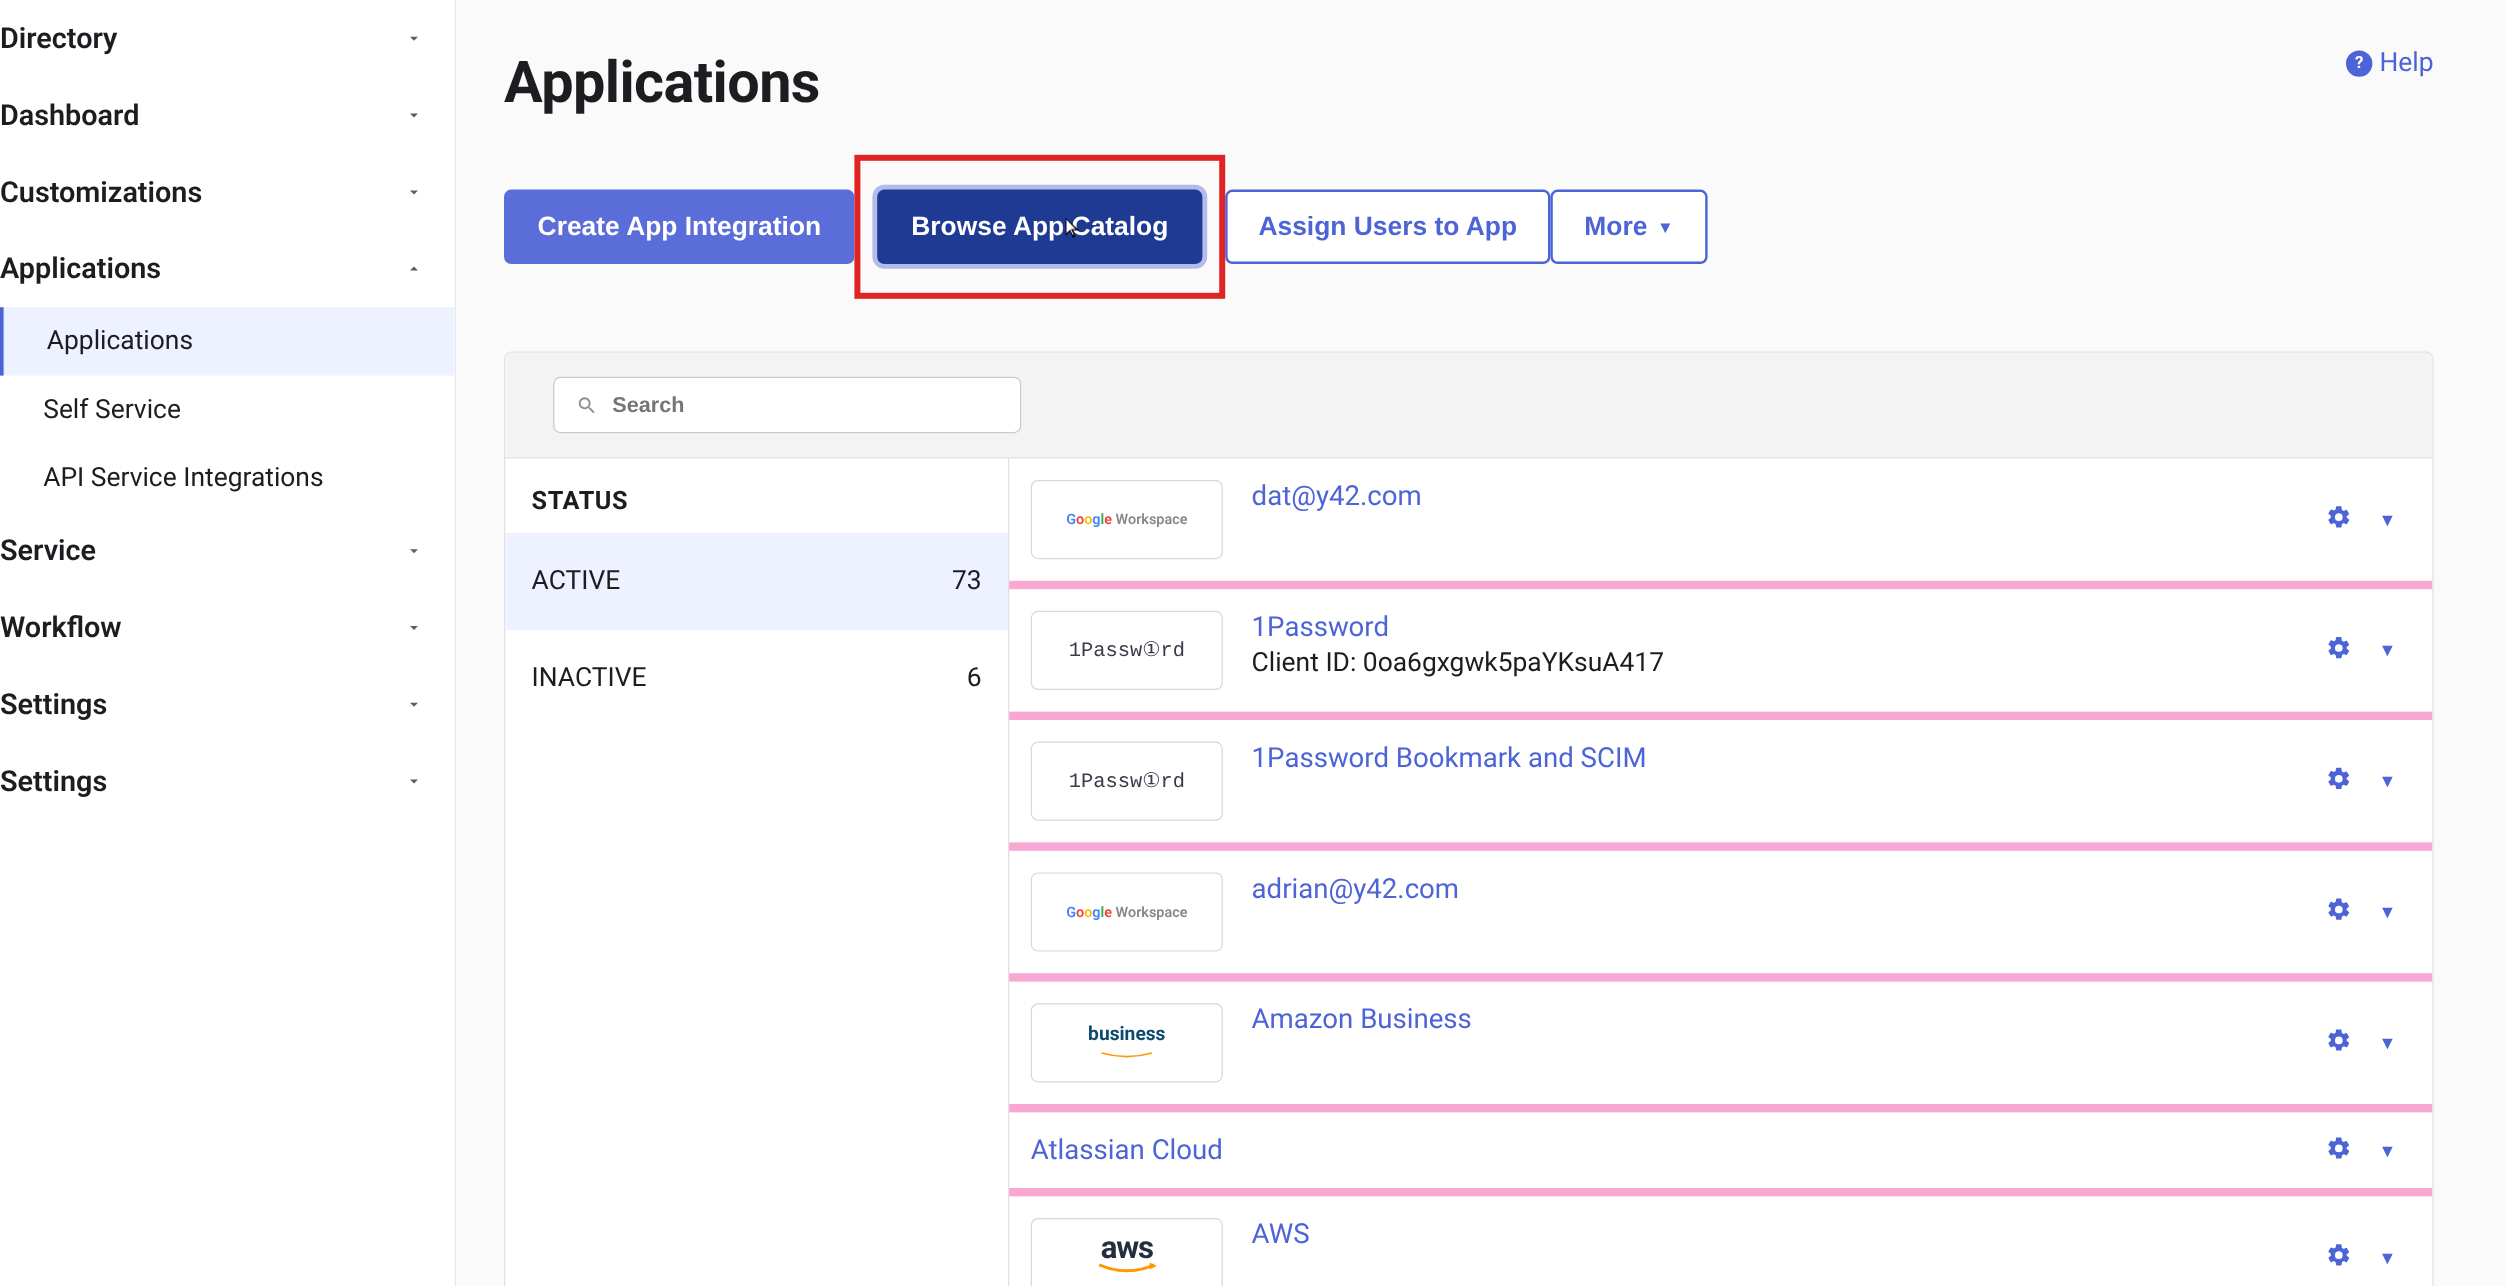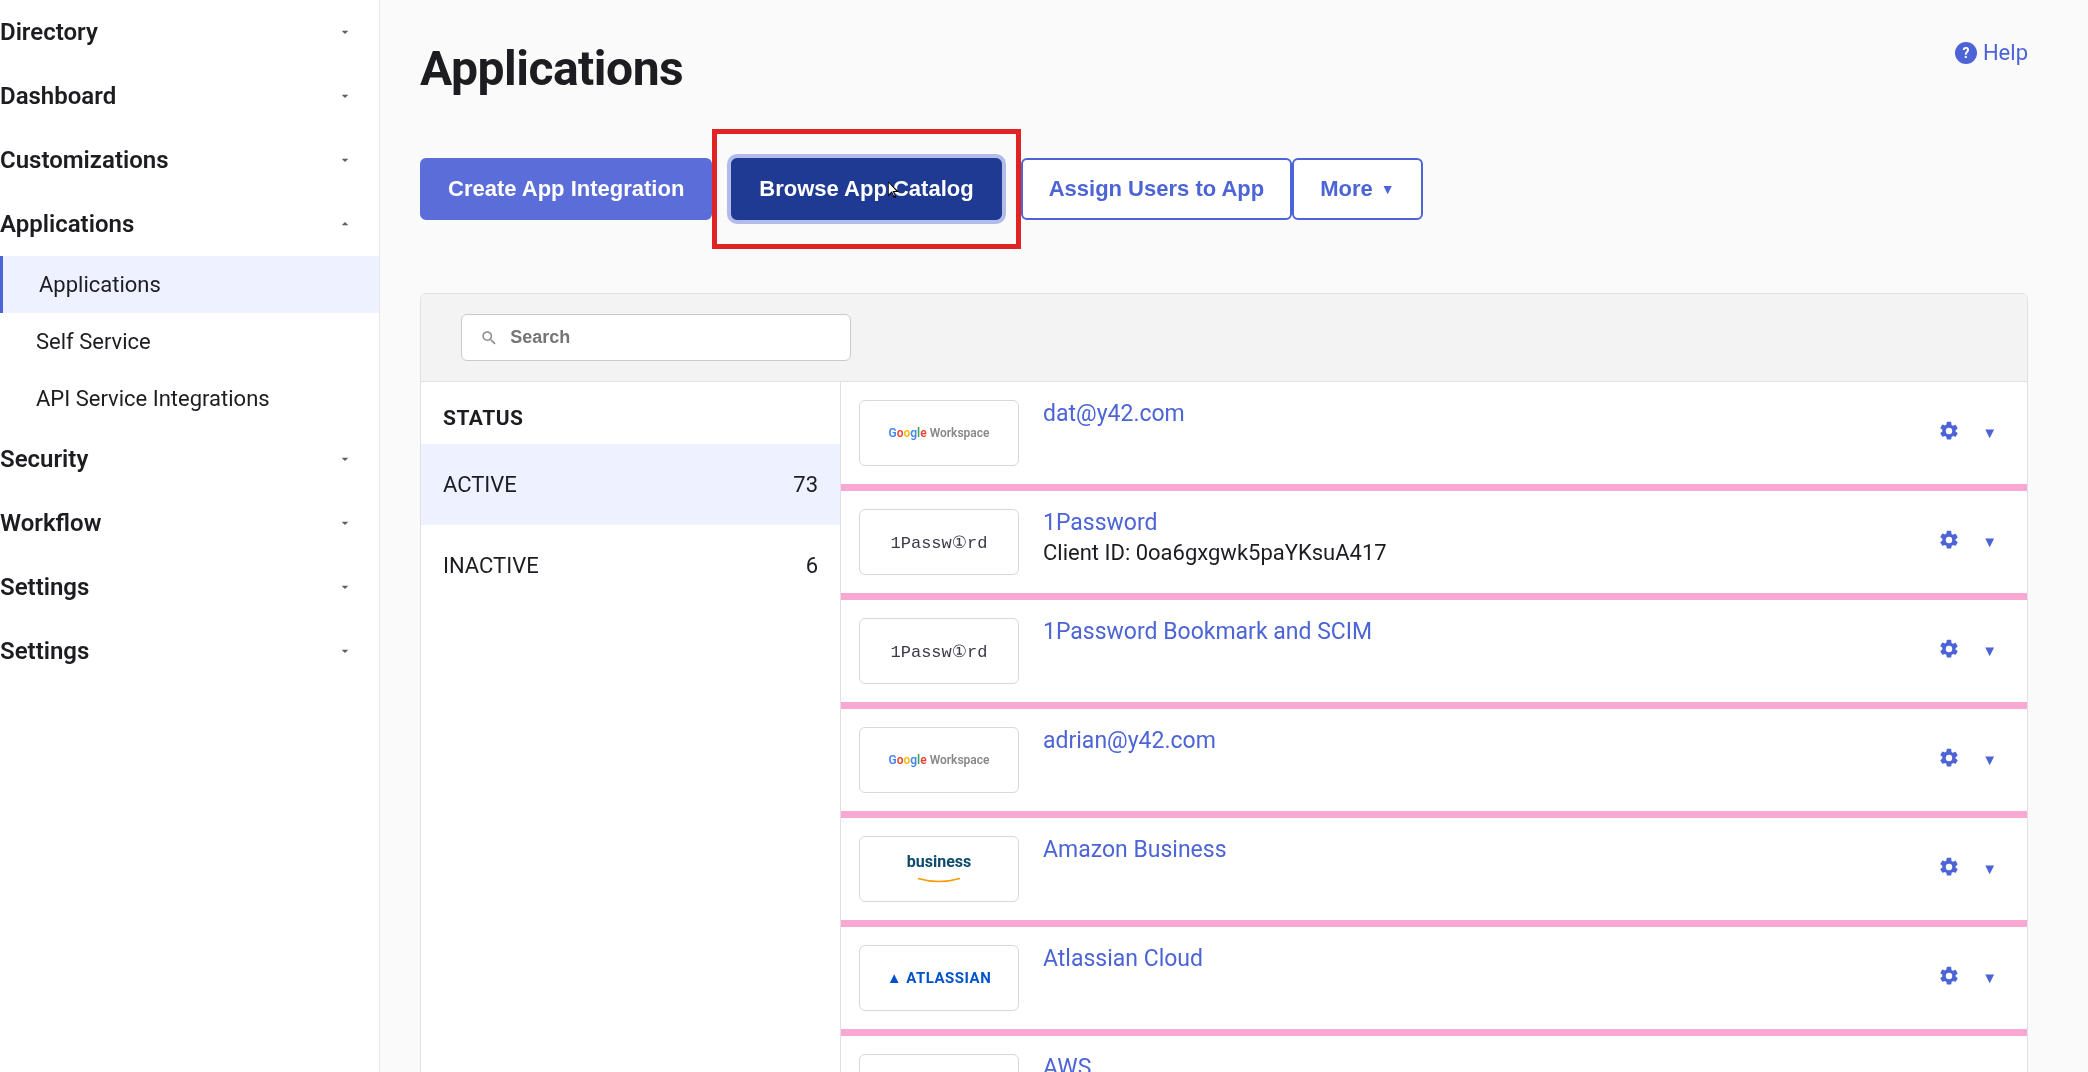--- a/index.html
+++ b/index.html
@@ -239,21 +239,21 @@
     <span class="chev">
         <svg viewBox="0 0 24 24">
           <path d="M7 10l5 5 5-5z"></path>
         </svg>
       </span>
   </div>
   <div class="nav-sub active">Applications</div>
   <div class="nav-sub">Self Service</div>
   <div class="nav-sub">API Service Integrations</div>
   <div class="nav-item">
-    <span>Security</span>
+    <span>Service</span>
     <span class="chev">
         <svg viewBox="0 0 24 24">
           <path d="M7 10l5 5 5-5z"></path>
         </svg>
       </span>
   </div>
   <div class="nav-item">
     <span>Workflow</span>
     <span class="chev">
         <svg viewBox="0 0 24 24">
@@ -391,23 +391,20 @@
               <div class="app-name">Amazon Business</div>
             </div>
             <div class="app-actions">
               <span class="gear-icon"><svg viewBox="0 0 24 24">
                   <path d="M19.14 12.94c.04-.3.06-.61.06-.94s-.02-.64-.06-.94l2.03-1.58a.5.5 0 00.12-.64l-1.92-3.32a.5.5 0 00-.6-.22l-2.39.96a7.03 7.03 0 00-1.62-.94l-.36-2.54A.5.5 0 0014 2h-4a.5.5 0 00-.5.42l-.36 2.54c-.58.24-1.12.56-1.62.94l-2.39-.96a.5.5 0 00-.6.22L2.61 8.48a.5.5 0 00.12.64l2.03 1.58c-.04.3-.06.63-.06.94s.02.64.06.94L2.73 14.16a.5.5 0 00-.12.64l1.92 3.32c.14.24.43.34.6.22l2.39-.96c.5.38 1.04.7 1.62.94l.36 2.54c.4.24.25.42.5.42h4c.25 0 .46-.18.5-.42l.36-2.54c.58-.24 1.12-.56 1.62-.94l2.39.96c.27.12.54-.02.6-.22l1.92-3.32a.5.5 0 00-.12-.64l-2.03-1.58zM12 15.5A3.5 3.5 0 1112 8.5a3.5 3.5 0 010 7z"></path>
                 </svg></span>
               <span class="dd-icon">▼</span>
             </div>
           </div>
           <div class="app-row">
-            <div class="app-logo">
-              <span class="logo-atl">▲ ATLASSIAN</span>
-            </div>
             <div class="app-info">
               <div class="app-name">Atlassian Cloud</div>
             </div>
             <div class="app-actions">
               <span class="gear-icon"><svg viewBox="0 0 24 24">
                   <path d="M19.14 12.94c.04-.3.06-.61.06-.94s-.02-.64-.06-.94l2.03-1.58a.5.5 0 00.12-.64l-1.92-3.32a.5.5 0 00-.6-.22l-2.39.96a7.03 7.03 0 00-1.62-.94l-.36-2.54A.5.5 0 0014 2h-4a.5.5 0 00-.5.42l-.36 2.54c-.58.24-1.12.56-1.62.94l-2.39-.96a.5.5 0 00-.6.22L2.61 8.48a.5.5 0 00.12.64l2.03 1.58c-.04.3-.06.63-.06.94s.02.64.06.94L2.73 14.16a.5.5 0 00-.12.64l1.92 3.32c.14.24.43.34.6.22l2.39-.96c.5.38 1.04.7 1.62.94l.36 2.54c.4.24.25.42.5.42h4c.25 0 .46-.18.5-.42l.36-2.54c.58-.24 1.12-.56 1.62-.94l2.39.96c.27.12.54-.02.6-.22l1.92-3.32a.5.5 0 00-.12-.64l-2.03-1.58zM12 15.5A3.5 3.5 0 1112 8.5a3.5 3.5 0 010 7z"></path>
                 </svg></span>
               <span class="dd-icon">▼</span>
             </div>
           </div>

